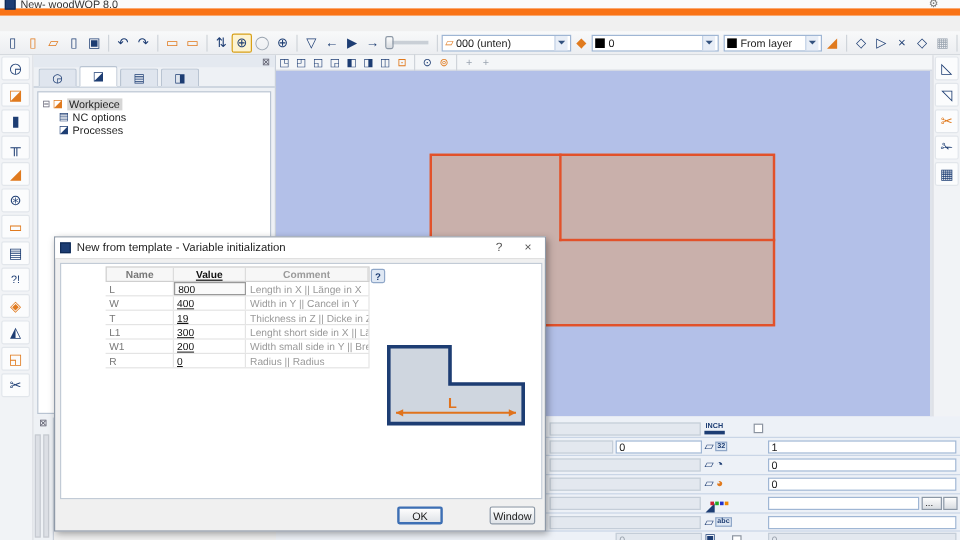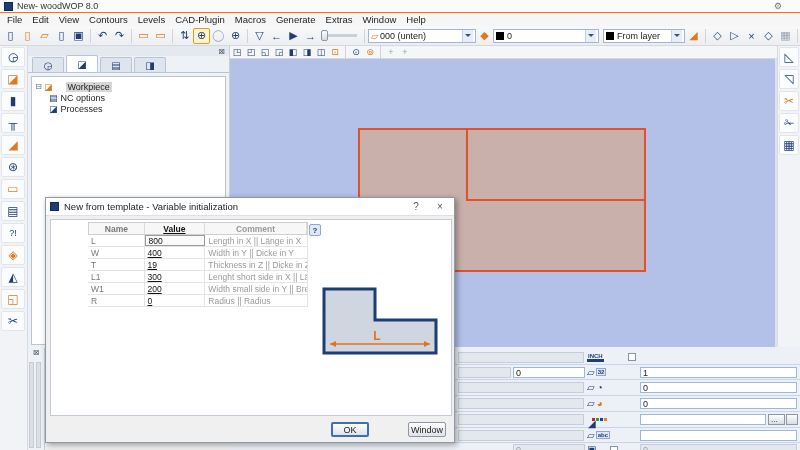--- a/index.html
+++ b/index.html
@@ -1,21 +1,21 @@
 <!DOCTYPE html>
 <html><head>
 <meta charset="utf-8">
 <style>
   * { margin:0; padding:0; box-sizing:border-box; }
   html,body { width:800px; height:450px; overflow:hidden; }
   body { font-family:"Liberation Sans","DejaVu Sans",sans-serif; font-size:10px; color:#222; background:#f0f0f0; }
   #root { position:relative; width:800px; height:450px; background:#f0f0f0; overflow:hidden; }
 
   
-  .titlebar { position:absolute; left:0; top:0; width:800px; height:13px; background:#fbfbfb; border-bottom:1px solid #f97316; display:flex; align-items:center; padding:0 4px; }
+  .titlebar { position:absolute; left:0; top:0; width:800px; height:13px; background:#fbfbfb; border-bottom:6px solid #f97316; display:flex; align-items:center; padding:0 4px; }
   .titlebar .appicon { width:9px; height:9px; background:#1d3d73; margin-right:4px; border:1px solid #0e2a56; }
   .titlebar .title { font-size:9px; color:#333; }
   .titlebar .gear { margin-left:auto; font-size:9px; color:#777; margin-right:14px; }
 
   
   .menubar { position:absolute; left:0; top:13px; width:800px; height:13px; background:#f6f6f6; display:flex; align-items:center; padding-left:2px; }
   .menubar span { padding:1px 5px; font-size:9.5px; color:#222; cursor:default; }
 
   
   .maintoolbar { position:absolute; left:0; top:26px; width:800px; height:20px; background:linear-gradient(#f8f9fa,#eceef1); border-bottom:1px solid #d5d9de; display:flex; align-items:center; padding:0 2px; }
@@ -42,21 +42,21 @@
   .panelhead .closex { font-size:8px; color:#556; margin-right:4px; }
   .tabs { height:17px; display:flex; align-items:flex-end; padding-left:4px; border-bottom:1px solid #b9c4d2; }
   .tab { width:32px; height:15px; border:1px solid #b9c4d2; border-bottom:none; background:#dfe5ee; display:flex; align-items:center; justify-content:center; font-size:10px; color:#1d3d73; margin-right:2px; border-radius:2px 2px 0 0; }
   .tab.active { background:#fff; height:17px; color:#1d3d73; }
   .treearea { position:absolute; left:3px; top:30px; right:3px; bottom:3px; background:#fff; border:1px solid #b9c4d2; padding:4px 2px; }
   .trow { display:flex; align-items:center; height:11px; font-size:9px; }
   .trow .exp { width:9px; font-size:8px; color:#667; text-align:center; }
   .trow .ticon { font-size:9px; color:#1d3d73; margin:0 3px 0 1px; }
   .trow .ticon.orange { color:#e07a1e; }
   .trow.child { padding-left:14px; }
-  .tlabel.selected { background:#d6d6d6; padding:0 2px;margin-left:10px; }
+  .tlabel.selected { background:#d6d6d6; padding:0 2px; }
 
   
   .canvasbar { position:absolute; left:230px; top:46px; width:547px; height:13px; background:#f4f6f8; border-bottom:1px solid #d5d9de; display:flex; align-items:center; }
   .canvasbar .ib { width:14px; height:12px; font-size:9px; }
   .canvas { position:absolute; left:230px; top:59px; width:547px; height:288px; background:#b3c0e8; border-right:2px solid #dfe3ea; }
   .wp-rect { position:absolute; left:128px; top:69px; width:288px; height:144px; background:#c9b0ab; border:2px solid #e2512a; }
   .wp-vline { position:absolute; left:236px; top:69px; width:2px; height:73px; background:#e2512a; }
   .wp-hline { position:absolute; left:236px; top:140px; width:180px; height:2px; background:#e2512a; }
 
   
@@ -109,33 +109,20 @@
 <body>
 
 <div id="root">
 
   <div class="titlebar">
     <span class="appicon"></span>
     <span class="title">New- woodWOP 8.0</span>
     <span class="gear">⚙</span>
   </div>
 
-  <div class="menubar">
-    <span>File</span>
-    <span>Edit</span>
-    <span>View</span>
-    <span>Contours</span>
-    <span>Levels</span>
-    <span>CAD-Plugin</span>
-    <span>Macros</span>
-    <span>Generate</span>
-    <span>Extras</span>
-    <span>Window</span>
-    <span>Help</span>
-  </div>
 
   <div class="maintoolbar">
     <span class="ib">▯</span>
     <span class="ib orange">▯</span>
     <span class="ib orange">▱</span>
     <span class="ib">▯</span>
     <span class="ib">▣</span>
     <span class="sep"></span>
     <span class="ib">↶</span>
     <span class="ib">↷</span>
@@ -341,21 +328,21 @@
           <div class="c-com">Comment</div>
         </div>
         <div class="vrow">
           <div class="c-name">L</div>
           <div class="c-val editing">800</div>
           <div class="c-com">Length in X || Länge in X</div>
         </div>
         <div class="vrow">
           <div class="c-name">W</div>
           <div class="c-val">400</div>
-          <div class="c-com">Width in Y || Dicke in Y</div>
+          <div class="c-com">Width in Y || Cancel in Y</div>
         </div>
         <div class="vrow">
           <div class="c-name">T</div>
           <div class="c-val">19</div>
           <div class="c-com">Thickness in Z || Dicke in Z</div>
         </div>
         <div class="vrow">
           <div class="c-name">L1</div>
           <div class="c-val">300</div>
           <div class="c-com">Lenght short side in X || Länge kurze</div>

